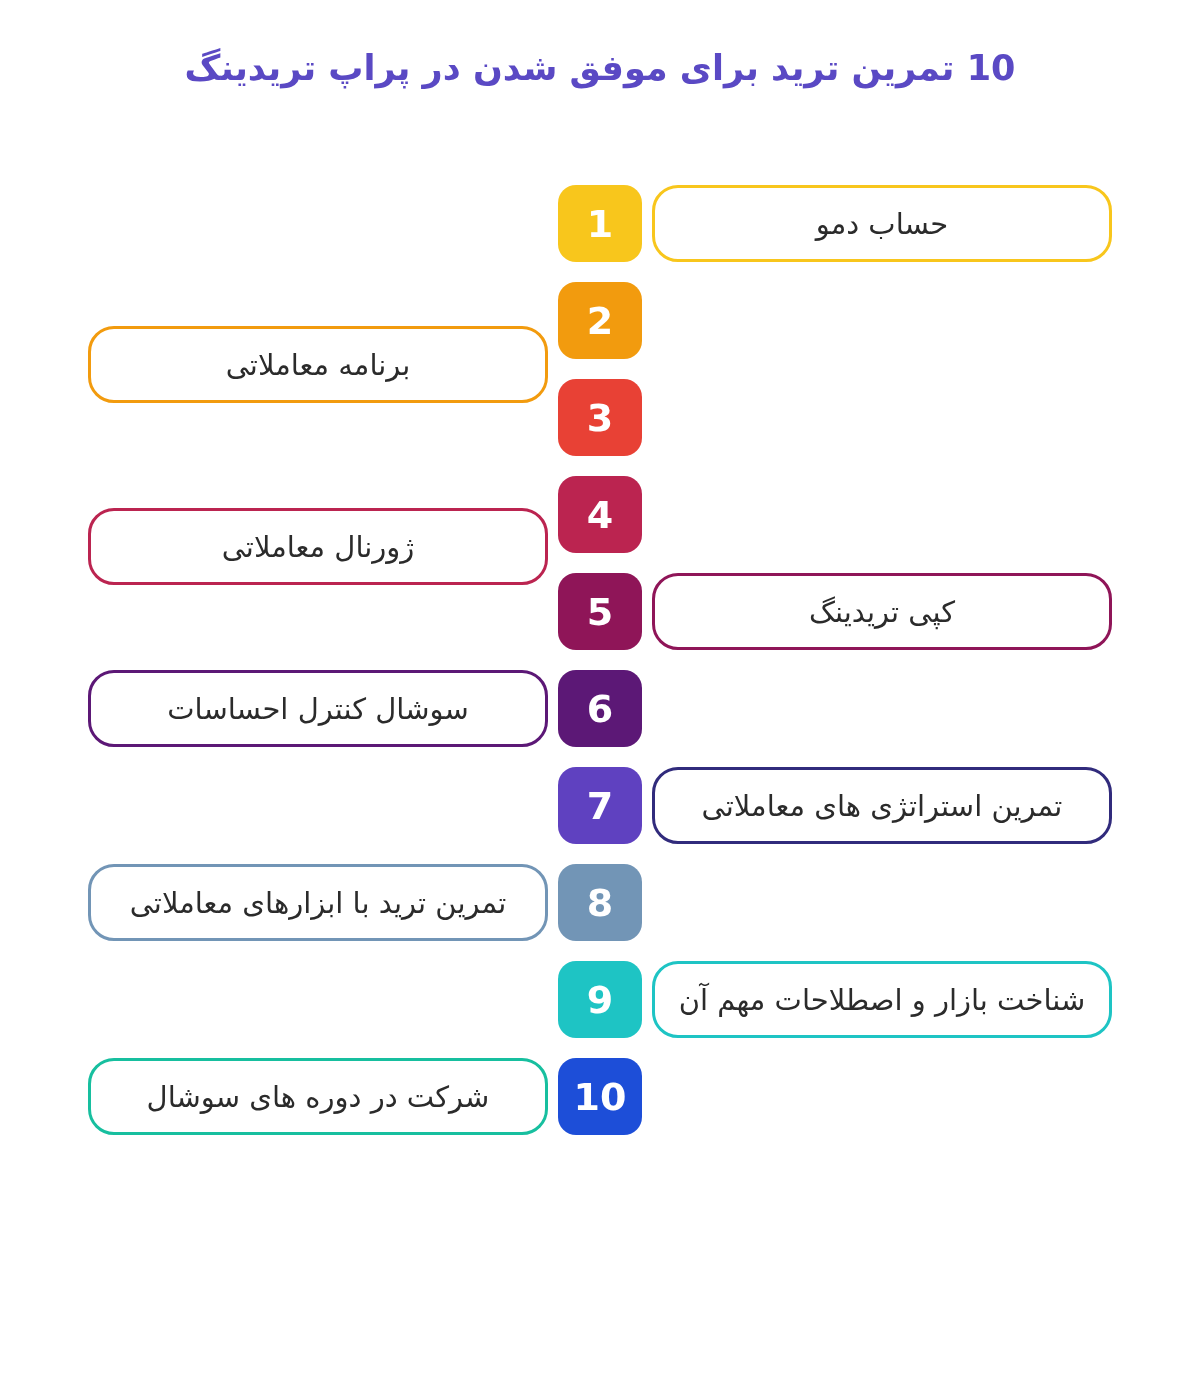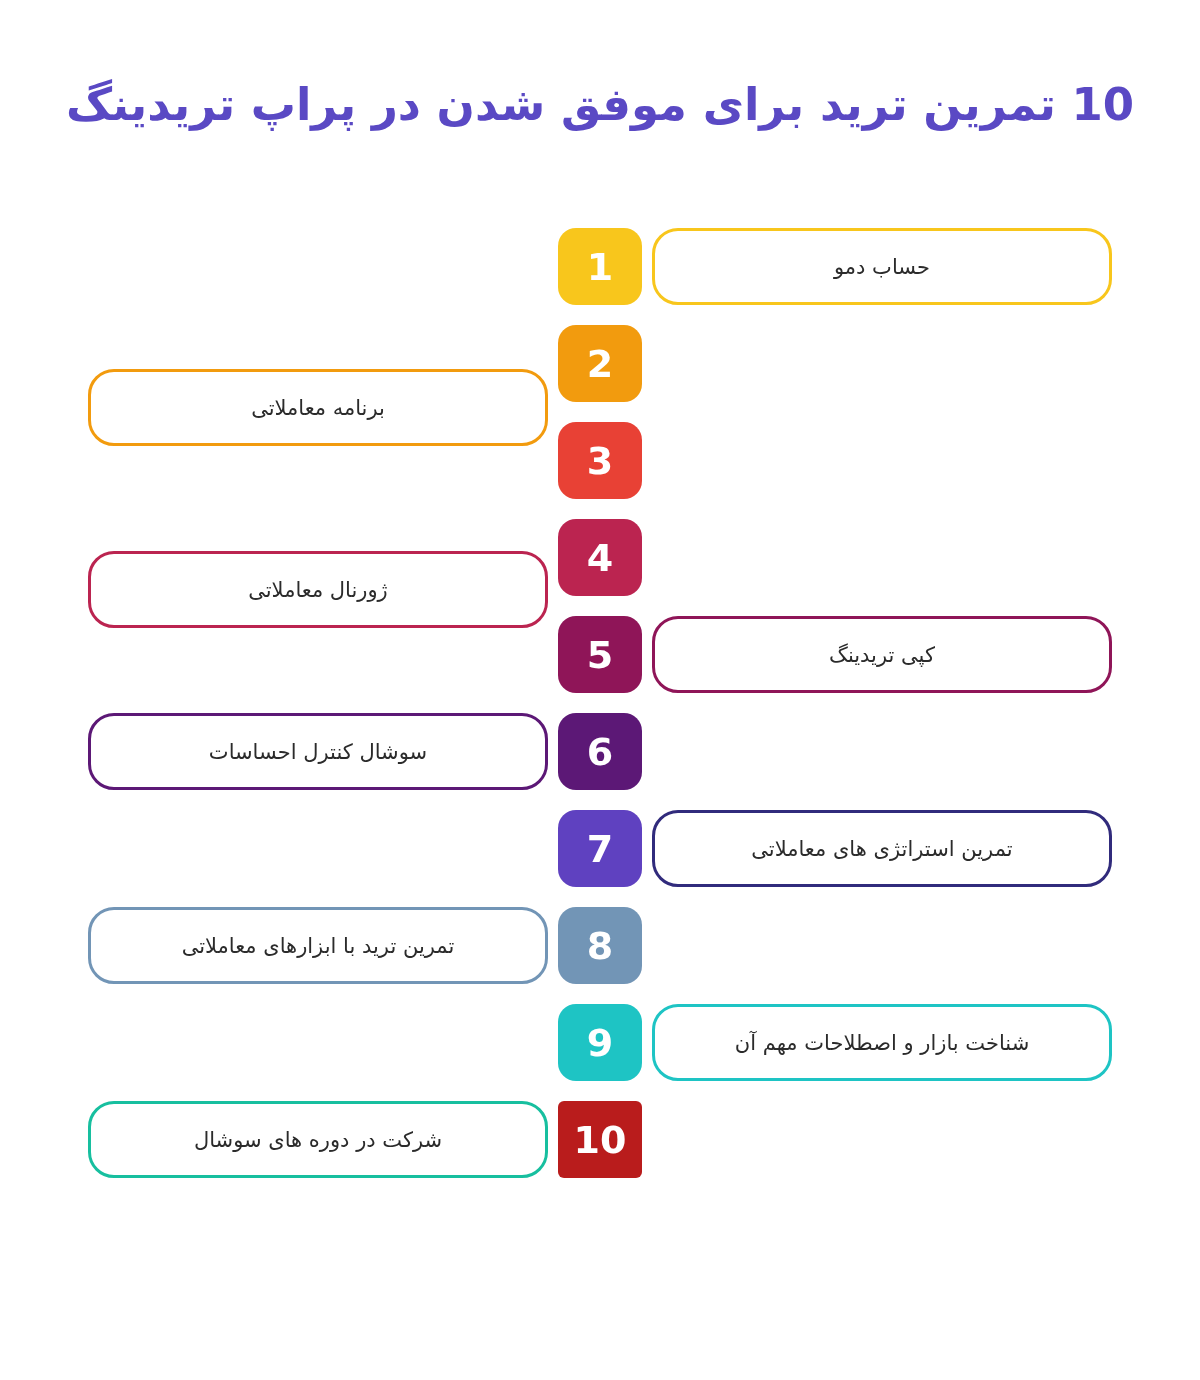--- a/index.html
+++ b/index.html
@@ -9,24 +9,24 @@
     font-family: "DejaVu Sans", sans-serif;
   }
   .page {
     position: relative;
     width: 1200px;
     height: 1380px;
     background: #ffffff;
     overflow: hidden;
   }
   .title {
-    margin-top: 78px;
+    margin-top: 48px;
     text-align: center;
     direction: rtl;
-    font-size: 45px;
+    font-size: 35px;
     font-weight: bold;
     letter-spacing: 0;
   }
   .rows {
     margin: 97px 88px 0 88px;
     display: flex;
     flex-direction: column;
     gap: 20px;
   }
   .row {
@@ -48,21 +48,21 @@
   }
   .card {
     height: 77px;
     background: #ffffff;
     border: 3px solid #999;
     border-radius: 26px;
     display: flex;
     align-items: center;
     justify-content: center;
     direction: rtl;
-    font-size: 21px;
+    font-size: 29px;
     color: #2b2b2b;
   }
   .row.side-right .card { grid-column: 3; }
   .row.side-left  .card { grid-column: 1; grid-row: 1; }
   .row.side-left  .num  { grid-row: 1; }
 </style>
 </head>
 <body>
 
 <div class="page">
@@ -110,17 +110,17 @@
       <div class="num" style="background: rgb(114, 149, 182);">8</div>
     </div>
 
     <div class="row side-right">
       <div class="num" style="background: rgb(30, 196, 196);">9</div>
       <div class="card" style="border-color: rgb(30, 196, 196);">شناخت بازار و اصطلاحات مهم آن</div>
     </div>
 
     <div class="row side-left">
       <div class="card" style="border-color: rgb(23, 191, 159);">شرکت در دوره های سوشال</div>
-      <div class="num" style="background: #b91c1c; border-radius: 6px;">10</div>
+      <div class="num" style="background: #1d4ed8;">10</div>
     </div>
 
   </div>
 </div>
 
 </body></html>

